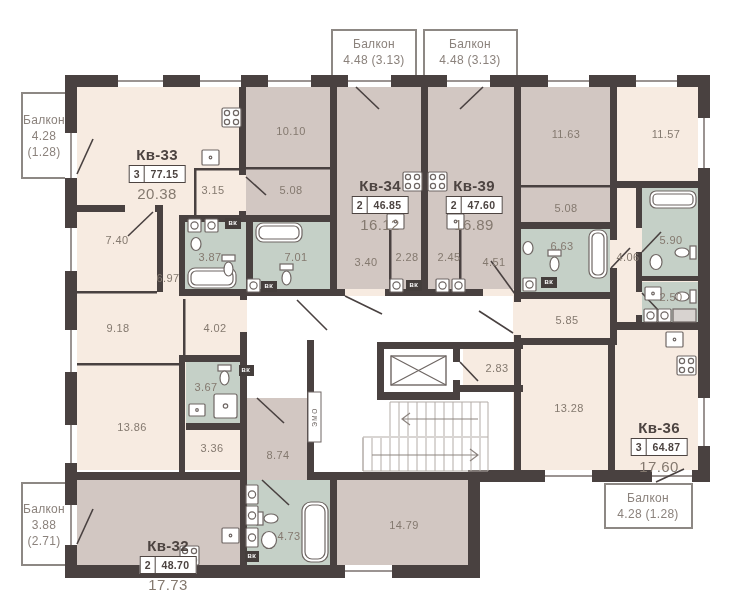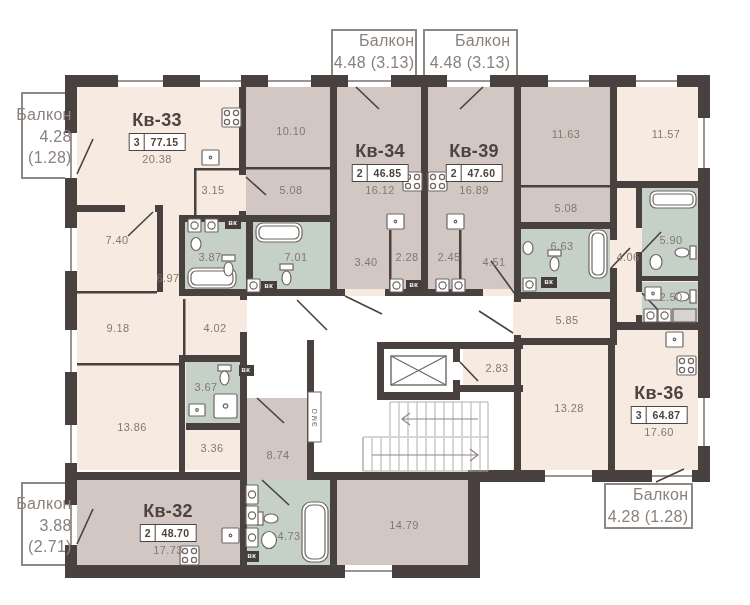--- a/index.html
+++ b/index.html
@@ -4,29 +4,29 @@
 <style>
   html,body { margin:0; padding:0; background:#ffffff; }
   .plan { position:relative; width:750px; height:605px; background:#ffffff;
           font-family:"Liberation Sans", sans-serif; overflow:hidden; }
   svg.geom { position:absolute; left:0; top:0; }
 
   .lbl { position:absolute; transform:translate(-50%,-50%); font-size:11px;
          color:#84796f; letter-spacing:.4px; white-space:nowrap; }
 
   .apt { position:absolute; transform:translateX(-50%); text-align:center; color:#4d4441; }
-  .apt-name { font-weight:bold; font-size:18px; letter-spacing:.3px; white-space:nowrap; }
+  .apt-name { font-weight:bold; font-size:15px; letter-spacing:.3px; white-space:nowrap;margin-top:36px; }
   .apt-badge { display:inline-flex; align-items:stretch; border:1.3px solid #4d4441;
                background:#ffffff; margin-top:2px; font-weight:bold; font-size:10.5px; line-height:1; }
   .apt-rooms { padding:2.5px 4px; border-right:1.3px solid #4d4441; }
   .apt-area  { padding:2.5px 6px; letter-spacing:.3px; }
-  .apt-living { margin-top:2px; font-size:11px; color:#84796f; letter-spacing:.4px; }
-
-  .balcony-lbl { position:absolute; transform:translate(-50%,-50%); text-align:right;
-                 font-size:16px; color:#8b827c; line-height:1.35; letter-spacing:.3px; white-space:nowrap; }
+  .apt-living { margin-top:2px; font-size:15px; color:#84796f; letter-spacing:.4px; }
+
+  .balcony-lbl { position:absolute; transform:translate(-50%,-50%); text-align:center;
+                 font-size:12px; color:#8b827c; line-height:1.35; letter-spacing:.3px; white-space:nowrap; }
 
   .vk  { position:absolute; transform:translate(-50%,-50%); background:#453e3c; color:#fff;
          font-size:6px; font-weight:bold; padding:1px 2px; line-height:1; letter-spacing:.5px; }
   .emo { position:absolute; transform:translate(-50%,-50%) rotate(-90deg); font-size:6.5px;
          color:#6f6764; letter-spacing:1.5px; white-space:nowrap; }
 </style>
 </head>
 <body>
 
 <div class="plan">

